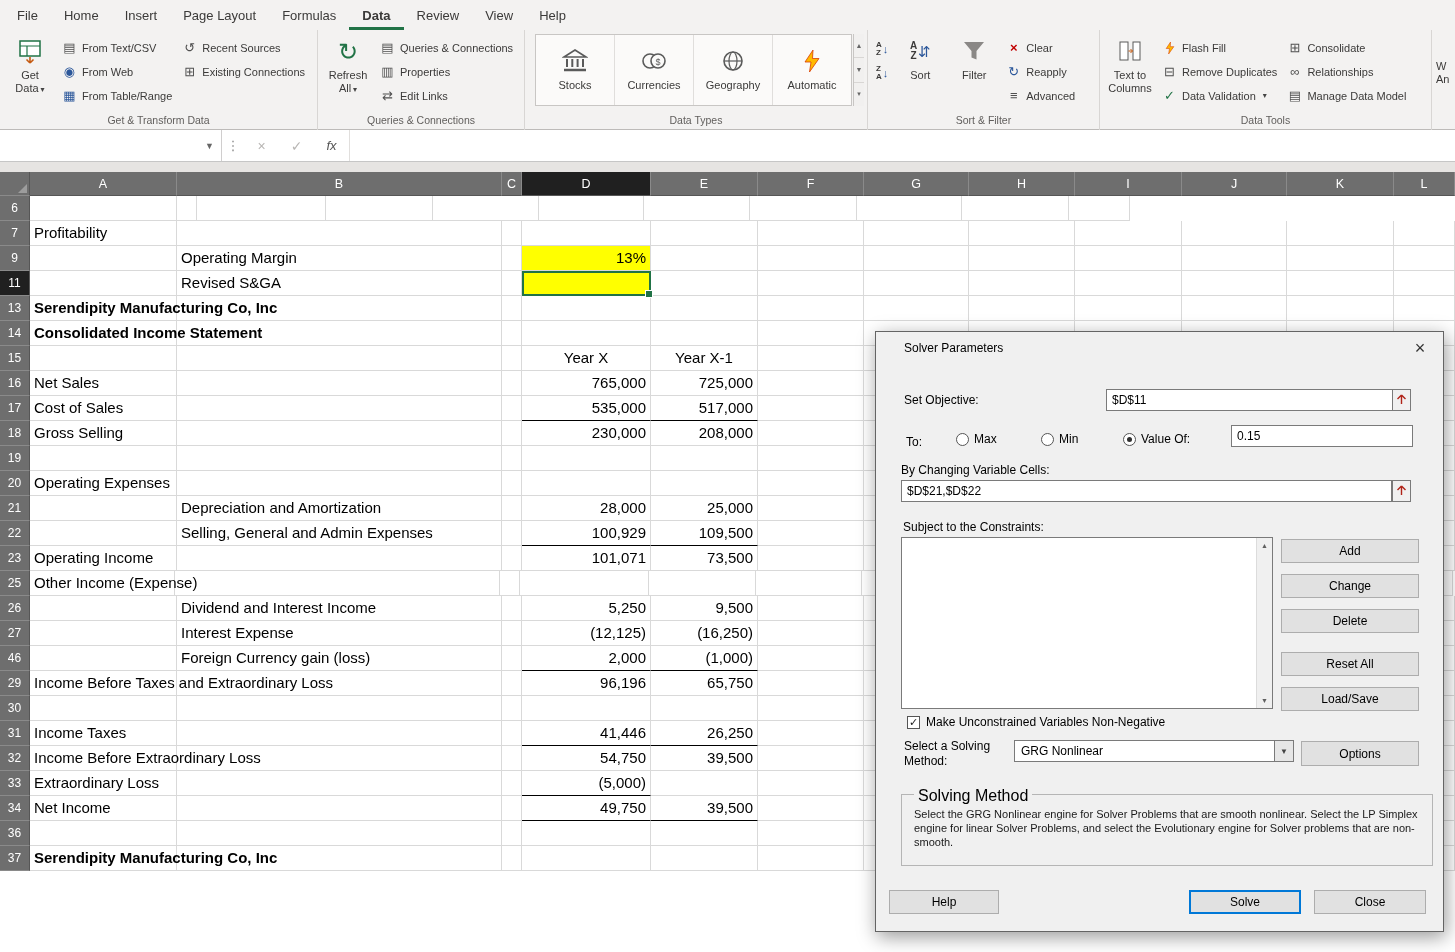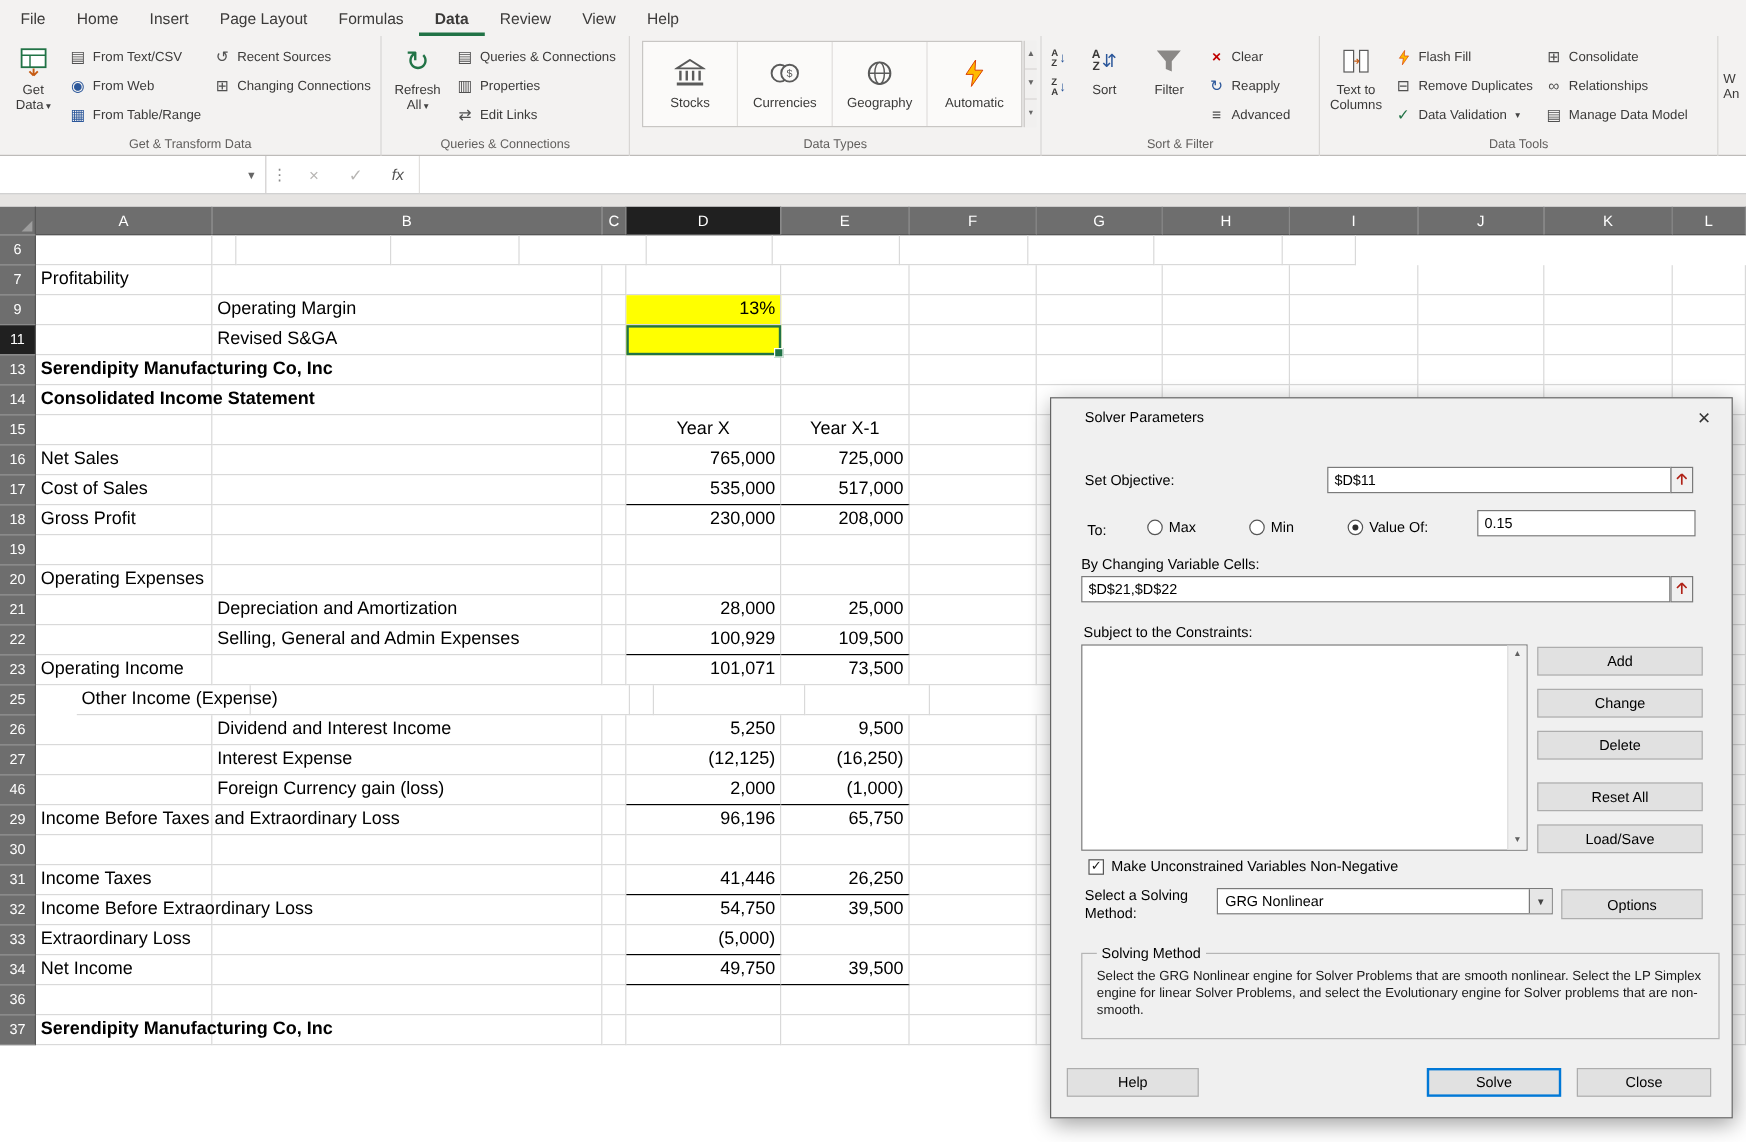--- a/index.html
+++ b/index.html
@@ -75,21 +75,21 @@
   .lscroll{position:absolute;right:0;top:0;bottom:0;width:16px;background:#f0f0f0;border-left:1px solid #dcdcdc;display:flex;flex-direction:column;justify-content:space-between;}
   .lscroll span{height:15px;display:flex;align-items:center;justify-content:center;font-size:7px;color:#606060;}
   .dbtn{position:absolute;height:24px;background:#e1e1e1;border:1px solid #adadad;display:flex;align-items:center;justify-content:center;font-size:12px;}
   .dbtn.primary{border:2px solid #0078d7;}
   .chkrow{position:absolute;display:flex;align-items:center;gap:6px;font-size:12px;}
   .chk{width:13px;height:13px;border:1px solid #555;background:#fff;display:flex;align-items:center;justify-content:center;font-size:11px;line-height:11px;color:#1a1a1a;}
   .combo{position:absolute;height:22px;background:#fff;border:1px solid #7a7a7a;display:flex;align-items:center;}
   .cval{flex:1;padding:0 6px;font-size:12px;white-space:nowrap;}
   .cbtn{width:19px;height:100%;border-left:1px solid #7a7a7a;background:#e6e6e6;display:flex;align-items:center;justify-content:center;font-size:8px;color:#444;}
   .gbox{position:absolute;border:1px solid #b5b5b5;}
-  .legend{position:absolute;top:-8px;left:12px;background:#f0f0f0;padding:0 4px;font-size:12px;}
+  .legend{position:absolute;top:-8px;left:12px;background:#f0f0f0;padding:0 4px;font-size:16px;}
   .gtext{position:absolute;left:12px;right:12px;top:12px;font-size:11px;line-height:14px;color:#1a1a1a;white-space:normal;}
   .wrapl{white-space:normal;line-height:15px;}
 </style>
 </head>
 <body>
 
 <div id="app">
 
   <div class="ribbon">
     <div class="tabs">
@@ -132,21 +132,21 @@
                 <span>From Table/Range</span>
               </div>
           </div>
           <div class="smallcol">
             <div class="smallbtn">
                 <span class="sicon" style="color:#505050">↺</span>
                 <span>Recent Sources</span>
               </div>
             <div class="smallbtn">
                 <span class="sicon" style="color:#505050">⊞</span>
-                <span>Changing Connections</span>
+                <span>Existing Connections</span>
               </div>
           </div>
         </div>
         <div class="glabel">Get &amp; Transform Data</div>
       </div>
 
       <div class="group" style="width:207px">
         <div class="gc">
           <div class="bigbtn">
             <span class="bigicon" style="color:#217346;font-size:24px">↻</span>
@@ -489,21 +489,21 @@
         <div class="cell" style="width: 106px;"></div>
         <div class="cell" style="width: 105px;"></div>
         <div class="cell" style="width: 106px;"></div>
         <div class="cell" style="width: 107px;"></div>
         <div class="cell" style="width: 105px;"></div>
         <div class="cell" style="width: 107px;"></div>
         <div class="cell" style="width: 61px;"></div>
       </div>
       <div class="grow">
         <div class="rh">18</div>
-        <div class="cell z" style="width: 147px;">Gross Profit</div>
+        <div class="cell z" style="width: 147px;">Gross Selling</div>
         <div class="cell" style="width: 325px;"></div>
         <div class="cell" style="width: 20px;"></div>
         <div class="cell z ar" style="width: 129px;">230,000</div>
         <div class="cell z ar" style="width: 107px;">208,000</div>
         <div class="cell" style="width: 106px;"></div>
         <div class="cell" style="width: 105px;"></div>
         <div class="cell" style="width: 106px;"></div>
         <div class="cell" style="width: 107px;"></div>
         <div class="cell" style="width: 105px;"></div>
         <div class="cell" style="width: 107px;"></div>
@@ -579,21 +579,21 @@
         <div class="cell" style="width: 106px;"></div>
         <div class="cell" style="width: 105px;"></div>
         <div class="cell" style="width: 106px;"></div>
         <div class="cell" style="width: 107px;"></div>
         <div class="cell" style="width: 105px;"></div>
         <div class="cell" style="width: 107px;"></div>
         <div class="cell" style="width: 61px;"></div>
       </div>
       <div class="grow">
         <div class="rh">25</div>
-        <div class="cell z" style="width: 145px; margin-left: 34px;">Other Income (Expense)</div>
+        <div class="cell z" style="width: 145px;">Other Income (Expense)</div>
         <div class="cell" style="width: 325px;"></div>
         <div class="cell" style="width: 20px;"></div>
         <div class="cell" style="width: 129px;"></div>
         <div class="cell" style="width: 107px;"></div>
         <div class="cell" style="width: 106px;"></div>
         <div class="cell" style="width: 105px;"></div>
         <div class="cell" style="width: 106px;"></div>
         <div class="cell" style="width: 107px;"></div>
         <div class="cell" style="width: 105px;"></div>
         <div class="cell" style="width: 107px;"></div>

